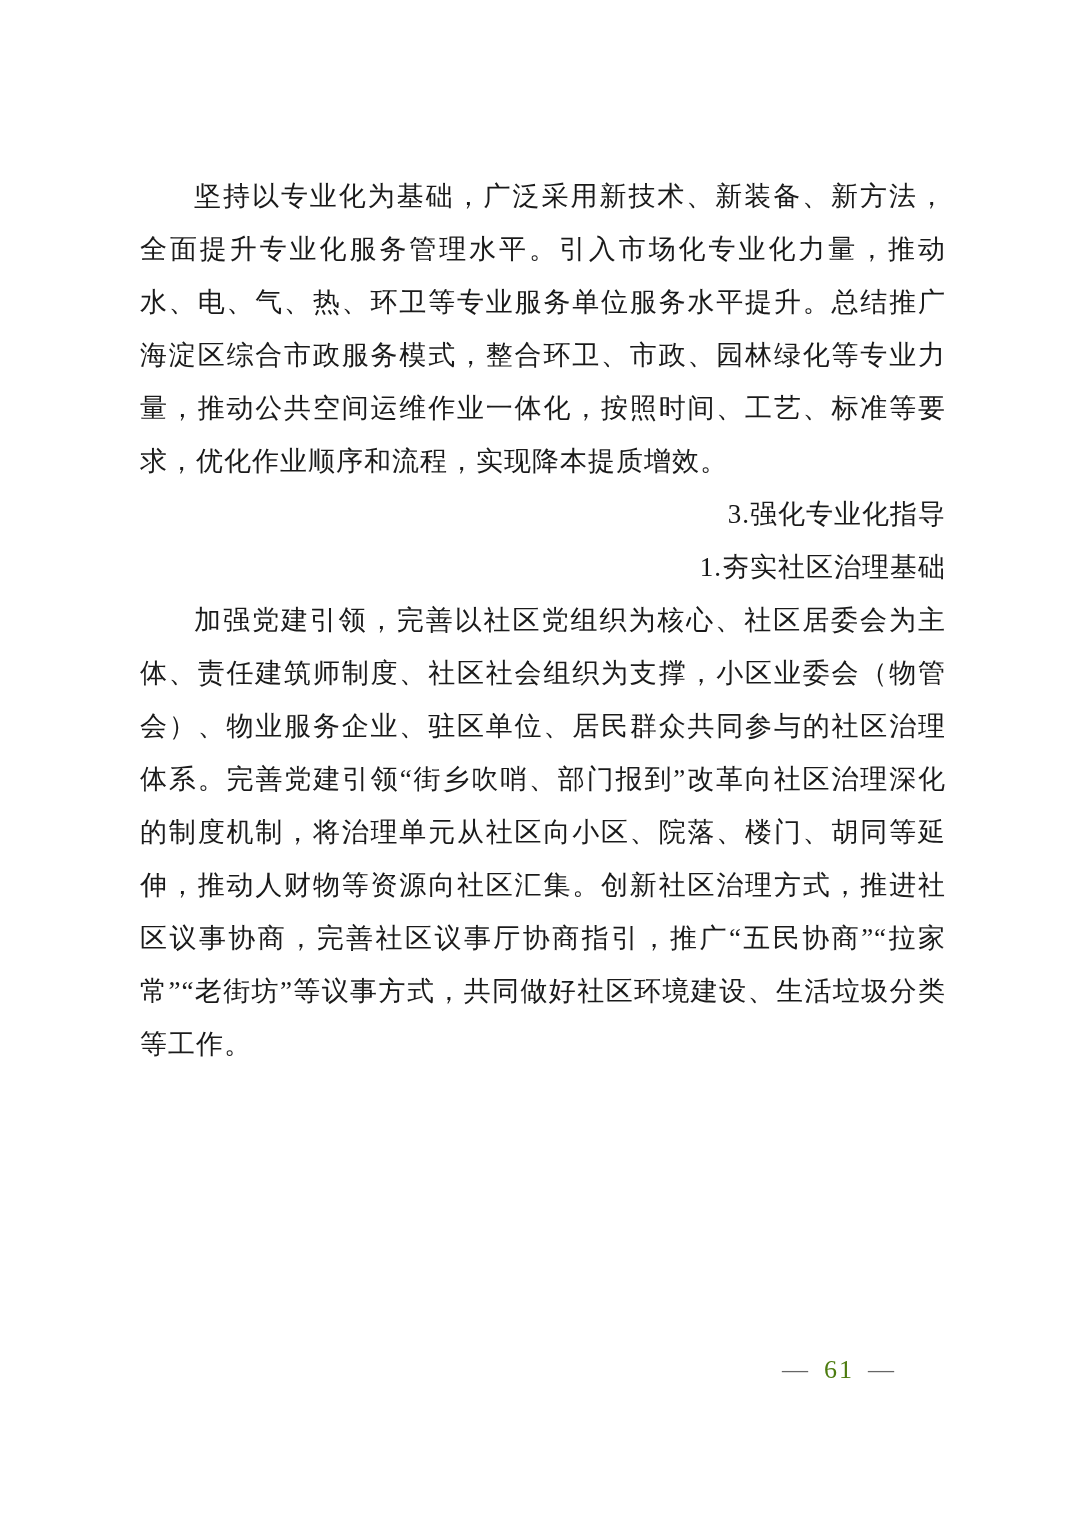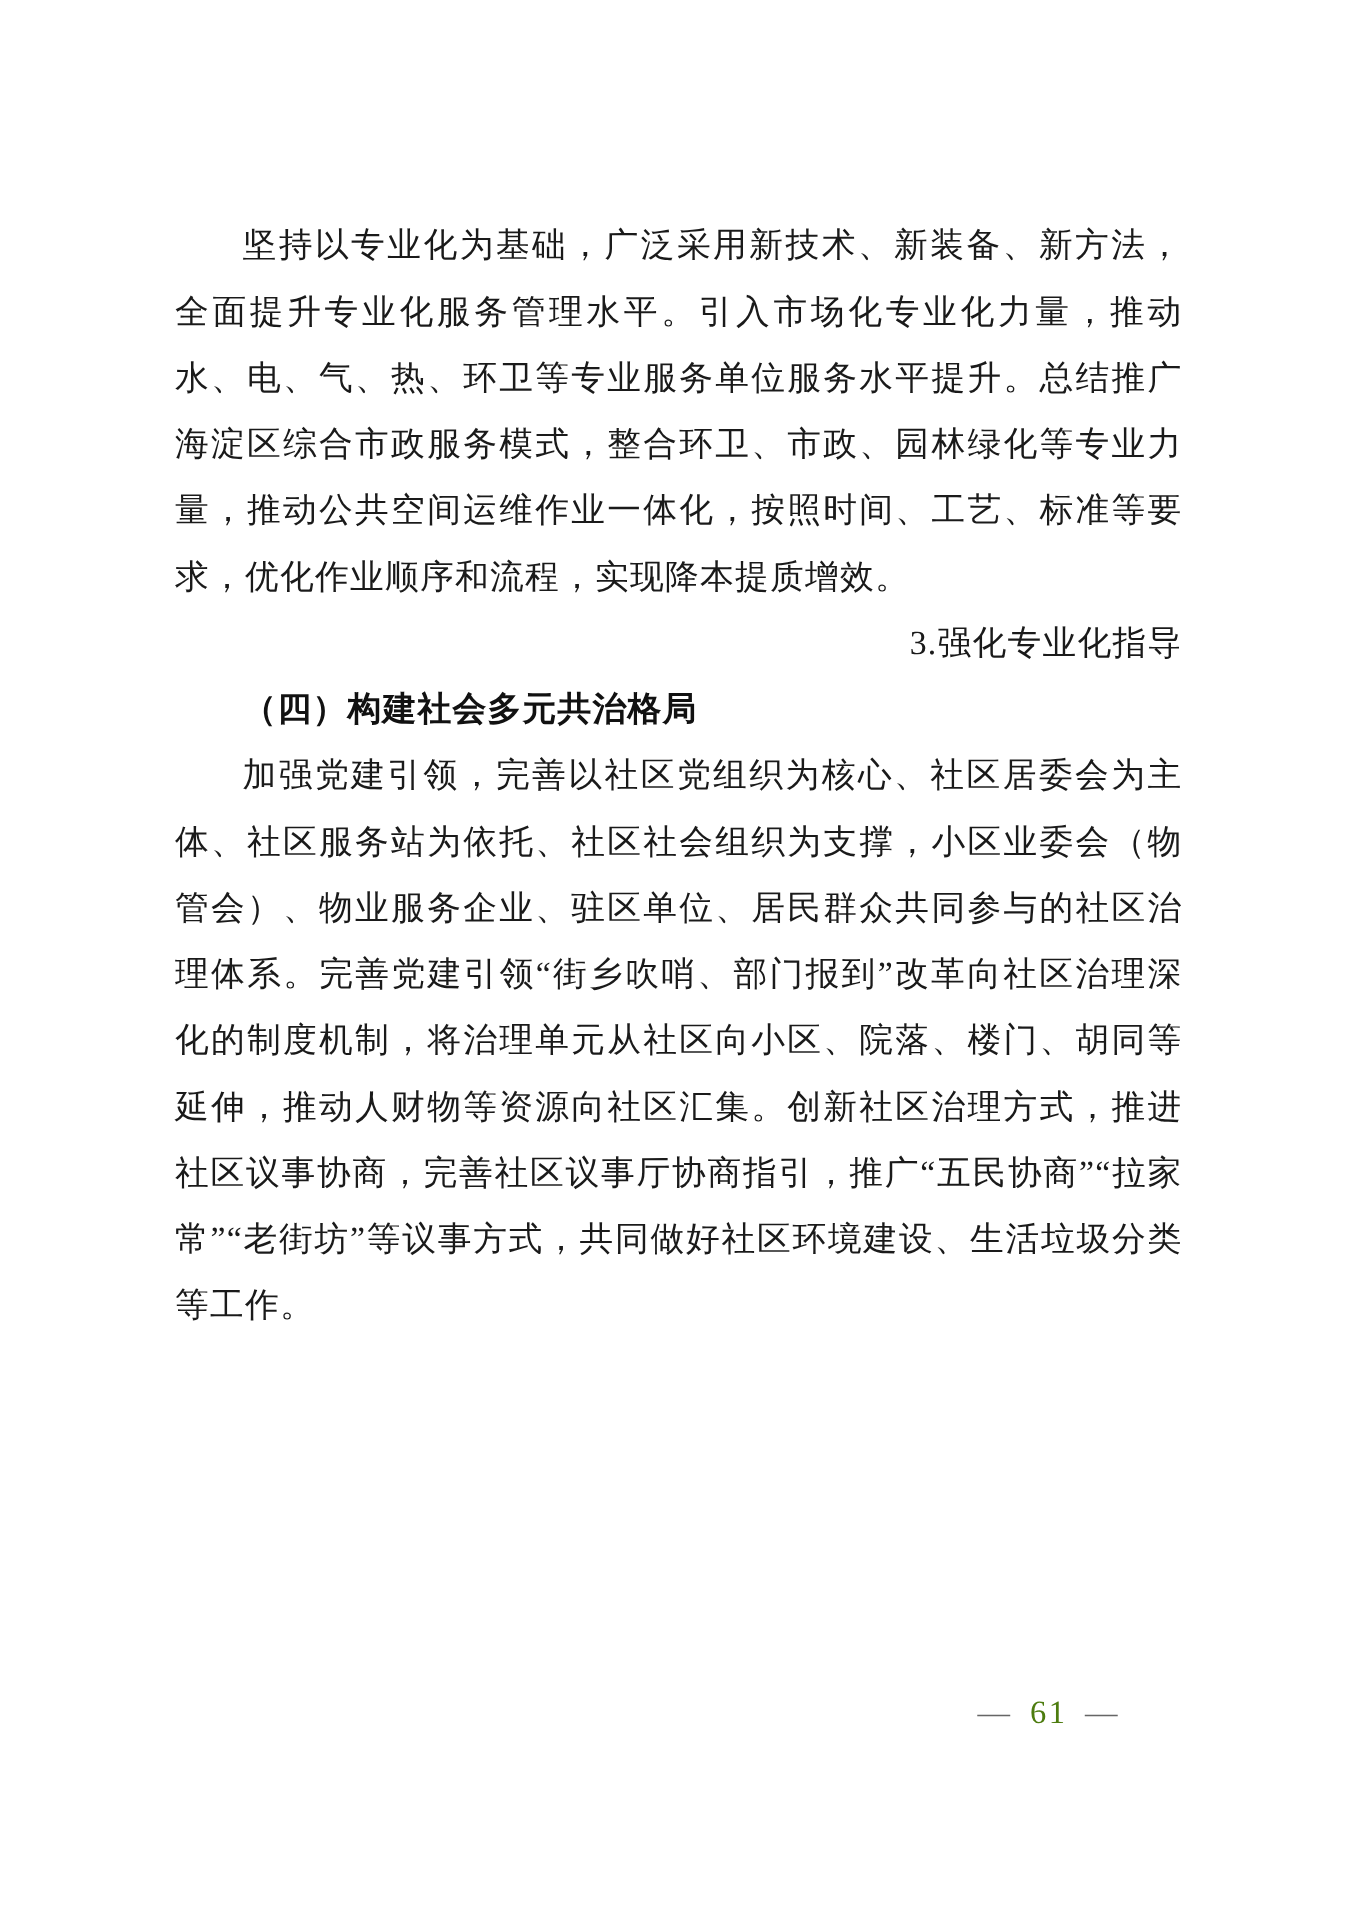--- a/index.html
+++ b/index.html
@@ -55,20 +55,20 @@
     color: #4d7c0f;
   }
 </style>
 </head>
 <body>
 
 <div class="page">
   <div class="content">
     <p class="body">坚持以专业化为基础，广泛采用新技术、新装备、新方法，全面提升专业化服务管理水平。引入市场化专业化力量，推动水、电、气、热、环卫等专业服务单位服务水平提升。总结推广海淀区综合市政服务模式，整合环卫、市政、园林绿化等专业力量，推动公共空间运维作业一体化，按照时间、工艺、标准等要求，优化作业顺序和流程，实现降本提质增效。</p>
     <p class="subhead">3.强化专业化指导</p>
-    <p class="bold-head">（四）构建社会多元共治格局</p>
-    <p class="body">加强党建引领，完善以社区党组织为核心、社区居委会为主体、社区服务站为依托、社区社会组织为支撑，小区业委会（物管会）、物业服务企业、驻区单位、居民群众共同参与的社区治理体系。完善党建引领“街乡吹哨、部门报到”改革向社区治理深化的制度机制，将治理单元从社区向小区、院落、楼门、胡同等延伸，推动人财物等资源向社区汇集。创新社区治理方式，推进社区议事协商，完善社区议事厅协商指引，推广“五民协商”“拉家常”“老街坊”等议事方式，共同做好社区环境建设、生活垃圾分类等工作。</p>
+    <p class="subhead">1.夯实社区治理基础</p>
+    <p class="body">加强党建引领，完善以社区党组织为核心、社区居委会为主体、责任建筑师制度、社区社会组织为支撑，小区业委会（物管会）、物业服务企业、驻区单位、居民群众共同参与的社区治理体系。完善党建引领“街乡吹哨、部门报到”改革向社区治理深化的制度机制，将治理单元从社区向小区、院落、楼门、胡同等延伸，推动人财物等资源向社区汇集。创新社区治理方式，推进社区议事协商，完善社区议事厅协商指引，推广“五民协商”“拉家常”“老街坊”等议事方式，共同做好社区环境建设、生活垃圾分类等工作。</p>
   </div>
 
   <div class="footer">
     <span class="dash">—</span><span class="num">61</span><span class="dash">—</span>
   </div>
 </div>
 
 </body></html>

